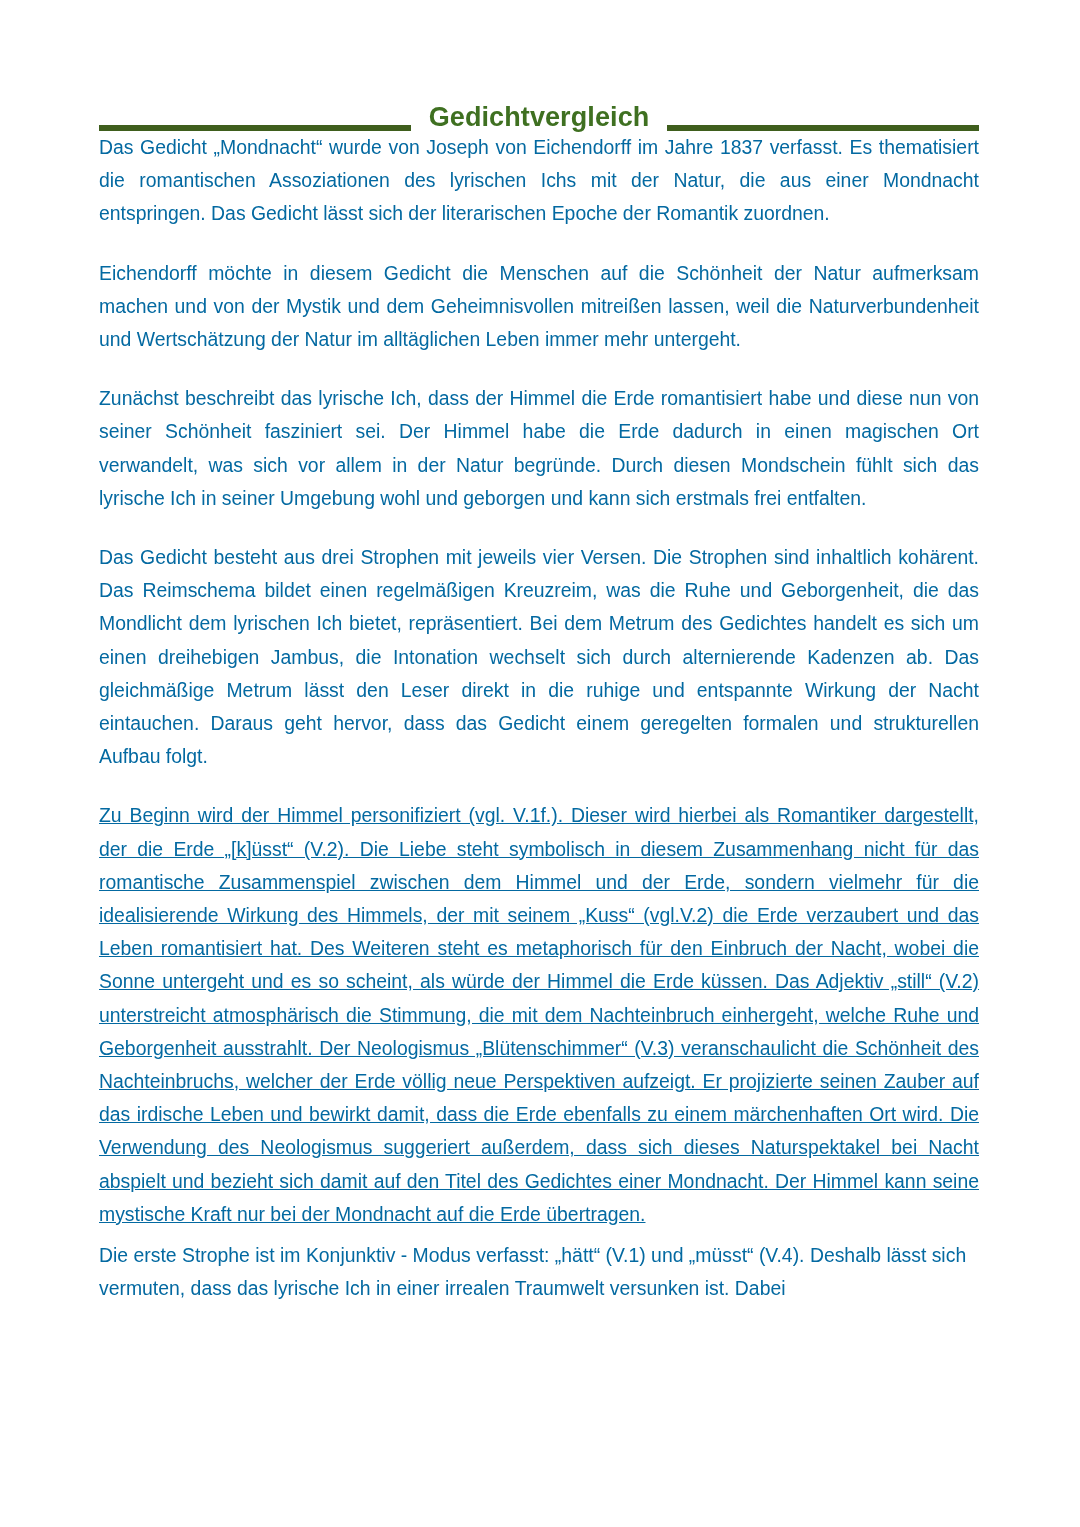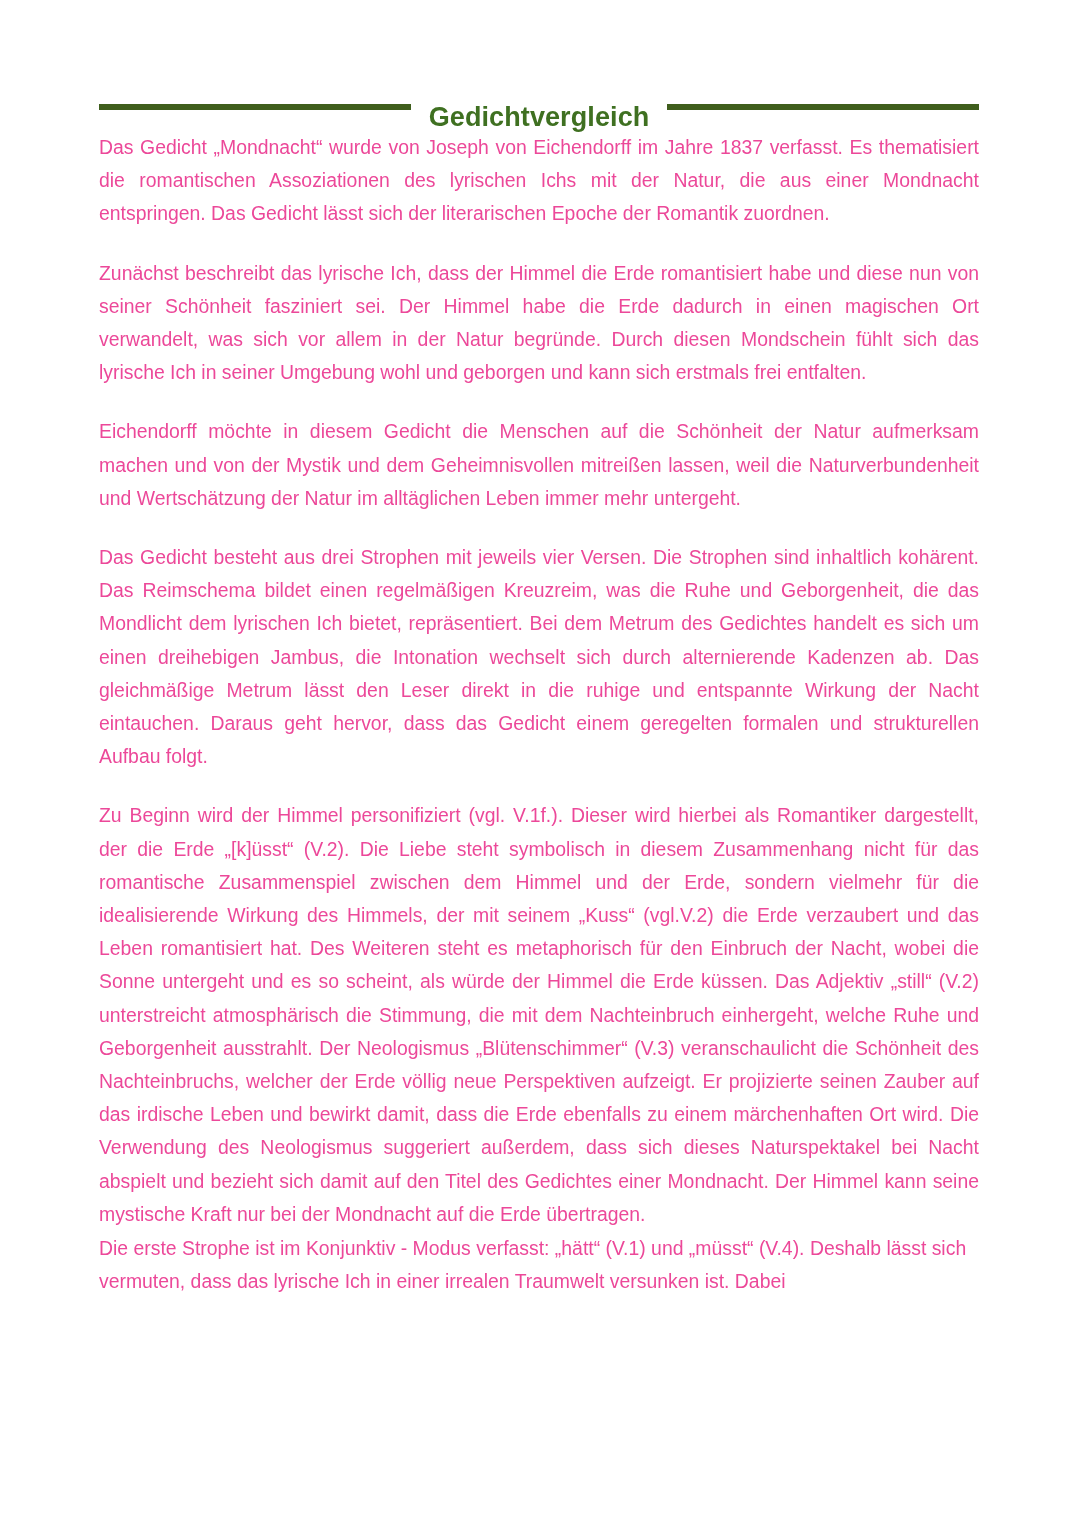--- a/index.html
+++ b/index.html
@@ -28,21 +28,21 @@
   .content {
     position: absolute;
     left: 99px;
     top: 0;
     width: 880px;
   }
 
   
   .doc-header {
     display: flex;
-    align-items: flex-start;
+    align-items: flex-end;
     gap: 14px;
     margin-top: 104px;
     margin-bottom: 0;
   }
   .rule {
     flex: 1 1 auto;
     height: 6px;
     background: #3f5e1d;
     min-width: 20px;
   }
@@ -72,52 +72,53 @@
     text-decoration-thickness: 2px;
     white-space: nowrap;
   }
 
   
   .body-text p {
     margin: 0 0 26px 0;
     font-family: "Liberation Sans", sans-serif;
     font-size: 19.4px;
     line-height: 33.2px;
-    color: #ec4899;
+    color: #0369a1;
     text-align: justify;
     text-justify: inter-word;
     hyphens: none;
   }
   .body-text p:last-child {
     margin-bottom: 0;
   }
   
   .body-text p.tight {
-    margin-bottom: 1px;
+    margin-bottom: 8px;
+    text-decoration: underline;
   }
   .body-text p.last-line {
     text-align: left;
   }
 </style>
 </head>
 <body>
 
 <div class="page">
   <div class="content">
 
     <div class="doc-header">
       <span class="rule"></span>
       <span class="doc-title">Gedichtvergleich</span>
       <span class="rule"></span>
     </div>
 
 
     <div class="body-text">
       <p>Das Gedicht „Mondnacht“ wurde von Joseph von Eichendorff im Jahre 1837 verfasst. Es thematisiert die romantischen Assoziationen des lyrischen Ichs mit der Natur, die aus einer Mondnacht entspringen. Das Gedicht lässt sich der literarischen Epoche der Romantik zuordnen.</p>
+      <p>Eichendorff möchte in diesem Gedicht die Menschen auf die Schönheit der Natur aufmerksam machen und von der Mystik und dem Geheimnisvollen mitreißen lassen, weil die Naturverbundenheit und Wertschätzung der Natur im alltäglichen Leben immer mehr untergeht.</p>
       <p>Zunächst beschreibt das lyrische Ich, dass der Himmel die Erde romantisiert habe und diese nun von seiner Schönheit fasziniert sei. Der Himmel habe die Erde dadurch in einen magischen Ort verwandelt, was sich vor allem in der Natur begründe. Durch diesen Mondschein fühlt sich das lyrische Ich in seiner Umgebung wohl und geborgen und kann sich erstmals frei entfalten.</p>
-      <p>Eichendorff möchte in diesem Gedicht die Menschen auf die Schönheit der Natur aufmerksam machen und von der Mystik und dem Geheimnisvollen mitreißen lassen, weil die Naturverbundenheit und Wertschätzung der Natur im alltäglichen Leben immer mehr untergeht.</p>
       <p>Das Gedicht besteht aus drei Strophen mit jeweils vier Versen. Die Strophen sind inhaltlich kohärent. Das Reimschema bildet einen regelmäßigen Kreuzreim, was die Ruhe und Geborgenheit, die das Mondlicht dem lyrischen Ich bietet, repräsentiert. Bei dem Metrum des Gedichtes handelt es sich um einen dreihebigen Jambus, die Intonation wechselt sich durch alternierende Kadenzen ab. Das gleichmäßige Metrum lässt den Leser direkt in die ruhige und entspannte Wirkung der Nacht eintauchen. Daraus geht hervor, dass das Gedicht einem geregelten formalen und strukturellen Aufbau folgt.</p>
       <p class="tight">Zu Beginn wird der Himmel personifiziert (vgl. V.1f.). Dieser wird hierbei als Romantiker dargestellt, der die Erde „[k]üsst“ (V.2). Die Liebe steht symbolisch in diesem Zusammenhang nicht für das romantische Zusammenspiel zwischen dem Himmel und der Erde, sondern vielmehr für die idealisierende Wirkung des Himmels, der mit seinem „Kuss“ (vgl.V.2) die Erde verzaubert und das Leben romantisiert hat. Des Weiteren steht es metaphorisch für den Einbruch der Nacht, wobei die Sonne untergeht und es so scheint, als würde der Himmel die Erde küssen. Das Adjektiv „still“ (V.2) unterstreicht atmosphärisch die Stimmung, die mit dem Nachteinbruch einhergeht, welche Ruhe und Geborgenheit ausstrahlt. Der Neologismus „Blütenschimmer“ (V.3) veranschaulicht die Schönheit des Nachteinbruchs, welcher der Erde völlig neue Perspektiven aufzeigt. Er projizierte seinen Zauber auf das irdische Leben und bewirkt damit, dass die Erde ebenfalls zu einem märchenhaften Ort wird. Die Verwendung des Neologismus suggeriert außerdem, dass sich dieses Naturspektakel bei Nacht abspielt und bezieht sich damit auf den Titel des Gedichtes einer Mondnacht. Der Himmel kann seine mystische Kraft nur bei der Mondnacht auf die Erde übertragen.</p>
       <p class="last-line">Die erste Strophe ist im Konjunktiv - Modus verfasst: „hätt“ (V.1) und „müsst“ (V.4). Deshalb lässt sich vermuten, dass das lyrische Ich in einer irrealen Traumwelt versunken ist. Dabei</p>
     </div>
 
   </div>
 </div>
 
 </body></html>

